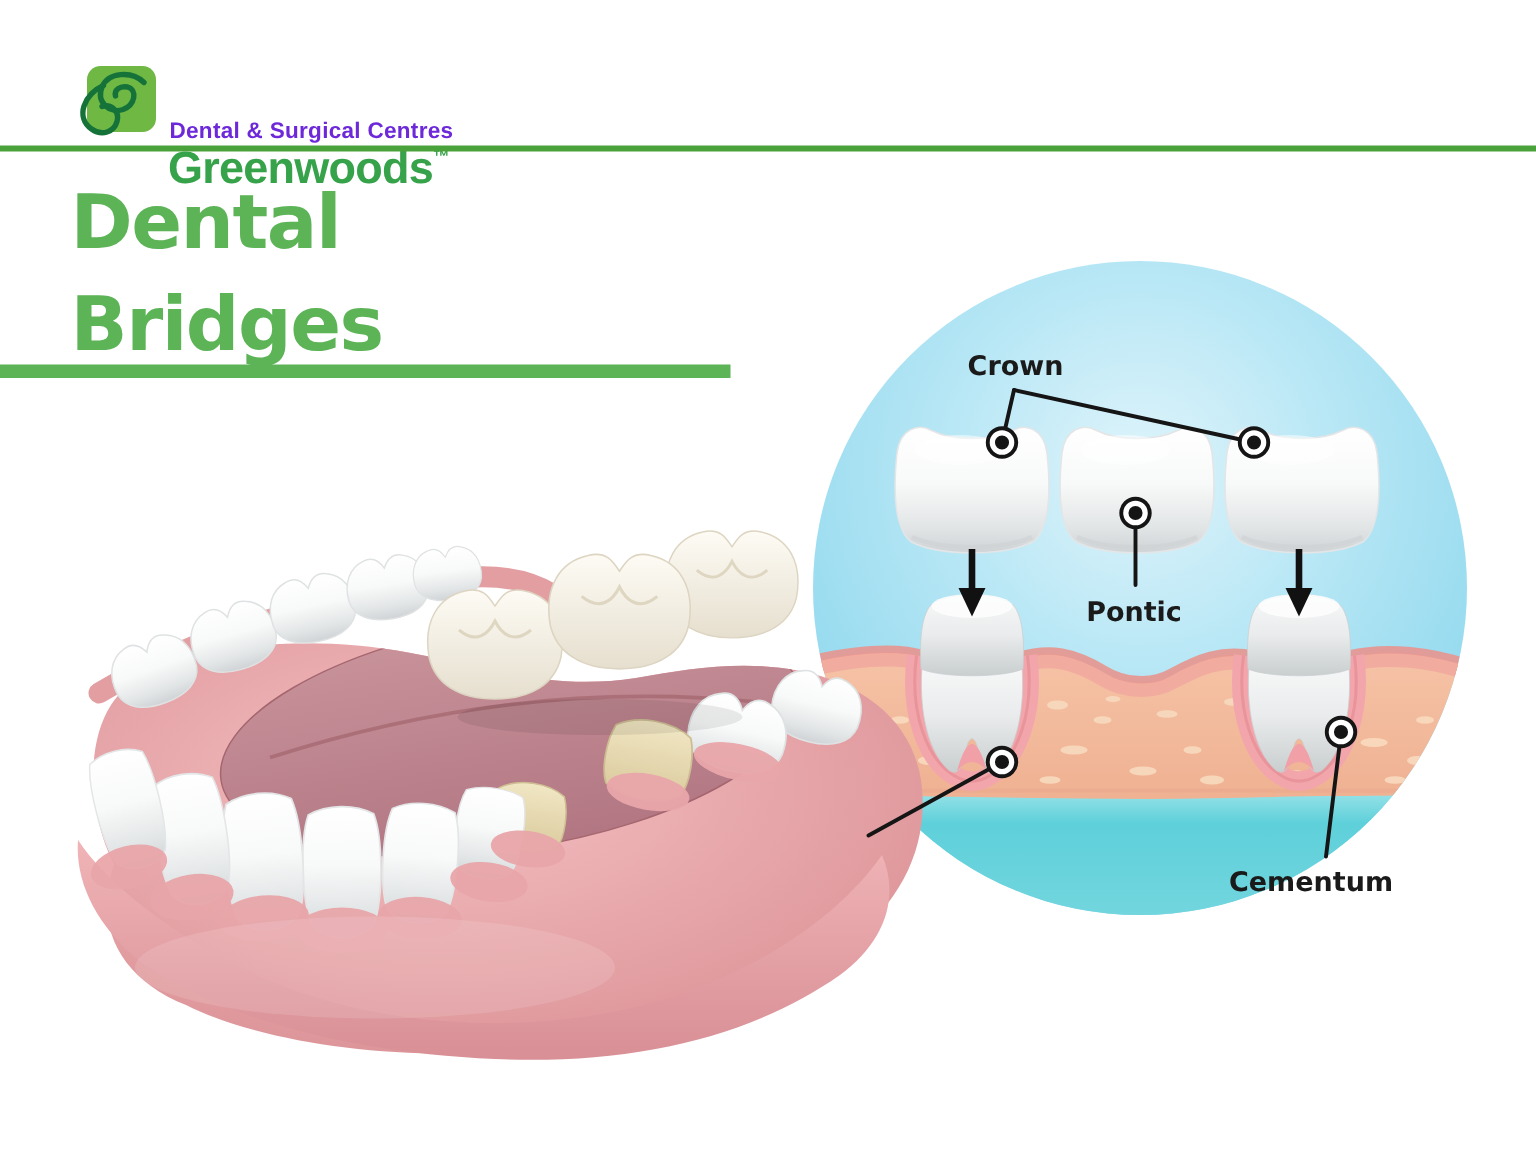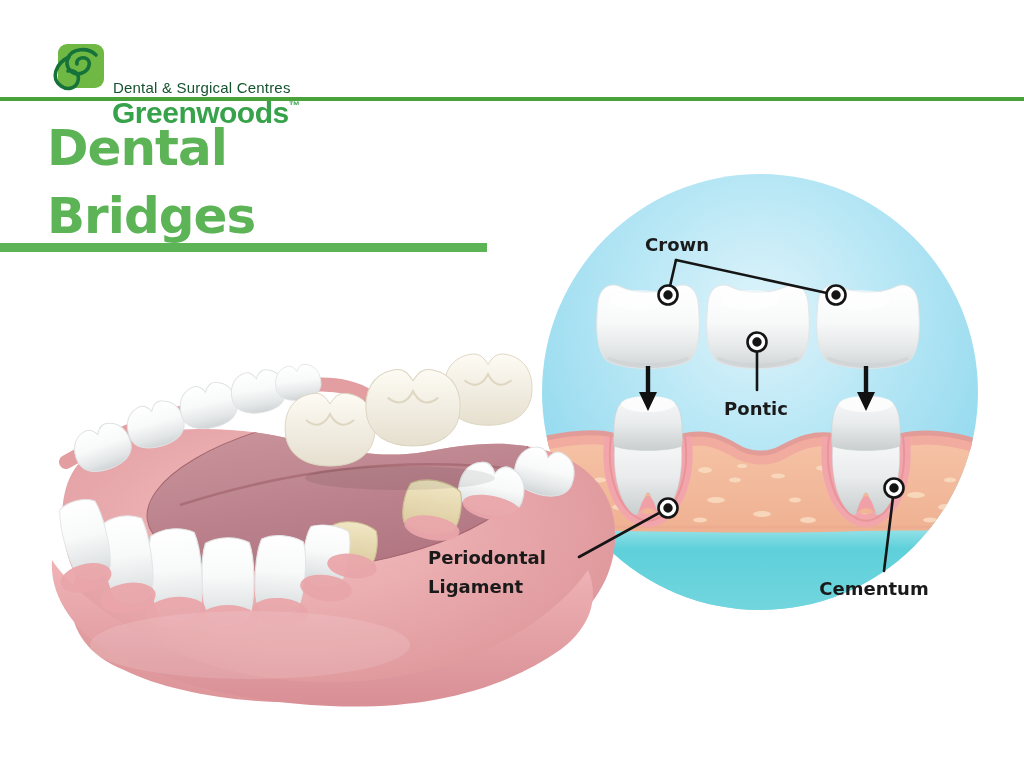--- a/index.html
+++ b/index.html
@@ -6,21 +6,21 @@
   .canvas{position:relative;width:1024px;height:768px;background:#ffffff;overflow:hidden;
           font-family:"DejaVu Sans","Liberation Sans",sans-serif;}
 
   
   .header{position:absolute;left:0;top:0;width:1024px;height:101px;}
   .logo-mark{position:absolute;left:48px;top:40px;width:62px;height:56px;}
   .brand-name{position:absolute;left:112px;top:48px;font-family:"Liberation Sans",sans-serif;
               font-weight:bold;font-size:30px;color:#36a24a;letter-spacing:-0.5px;margin-top:48px;}
   .brand-tm{font-size:11px;vertical-align:14px;font-weight:bold;}
   .brand-tagline{position:absolute;left:113px;top:79px;font-family:"Liberation Sans",sans-serif;
-              font-weight:normal;font-size:15px;color:#14532d;letter-spacing:0.2px;}
+              font-weight:bold;font-size:15px;color:#6d28d9;letter-spacing:0.2px;}
   .header-rule{position:absolute;left:0;top:97px;width:1024px;height:3.5px;background:#4aa23a;}
 
   
   .page-title{position:absolute;left:47px;top:114px;font-weight:bold;font-size:50px;
               line-height:68px;color:#5cb457;letter-spacing:-1px;}
   .title-underline{position:absolute;left:0;top:243px;width:487px;height:9px;background:#5cb457;}
 
   
   .scene{position:absolute;left:0;top:0;width:1024px;height:768px;}
 
@@ -306,19 +306,15 @@
   </div>
 
   <div class="page-title">
     <div>Dental</div>
     <div>Bridges</div>
   </div>
   <div class="title-underline"></div>
 
   <div class="dlabel center" id="label-crown">Crown</div>
   <div class="dlabel center" id="label-pontic">Pontic</div>
-  <div class="dlabel" id="label-perio">
-    <div>Periodontal</div>
-    <div>Ligament</div>
-  </div>
   <div class="dlabel center" id="label-cementum">Cementum</div>
 
 </div>
 
 </body></html>

